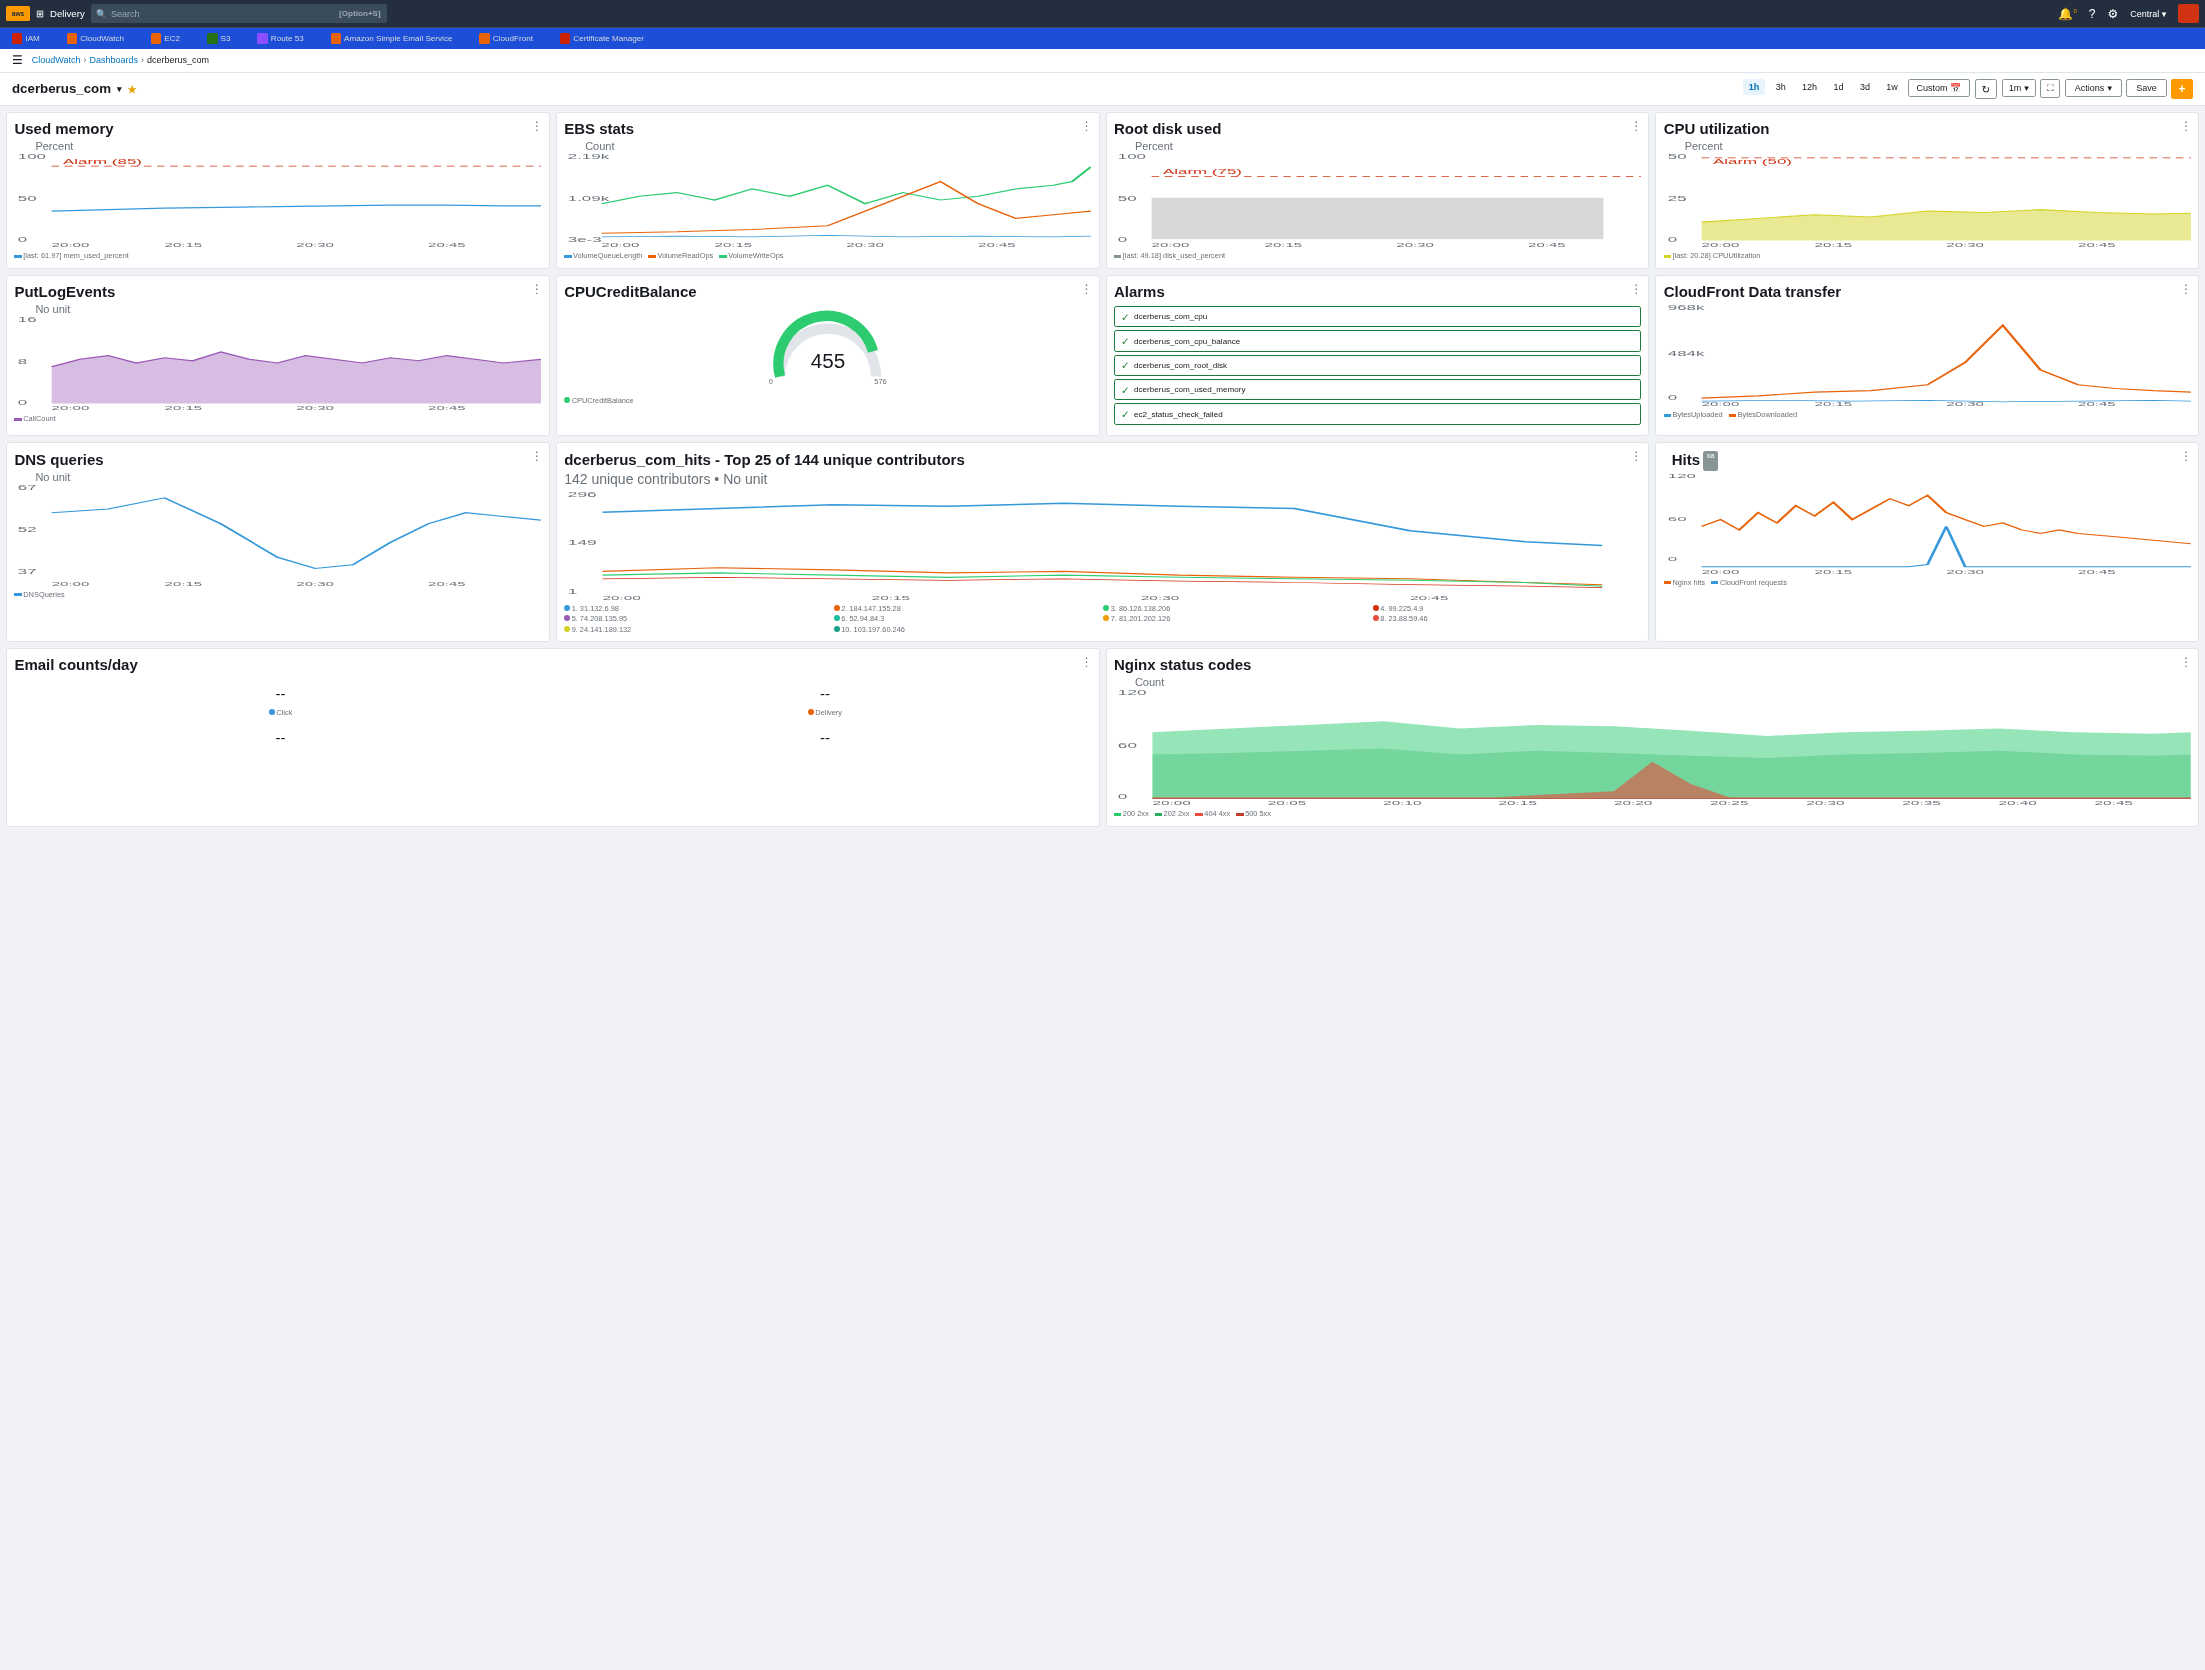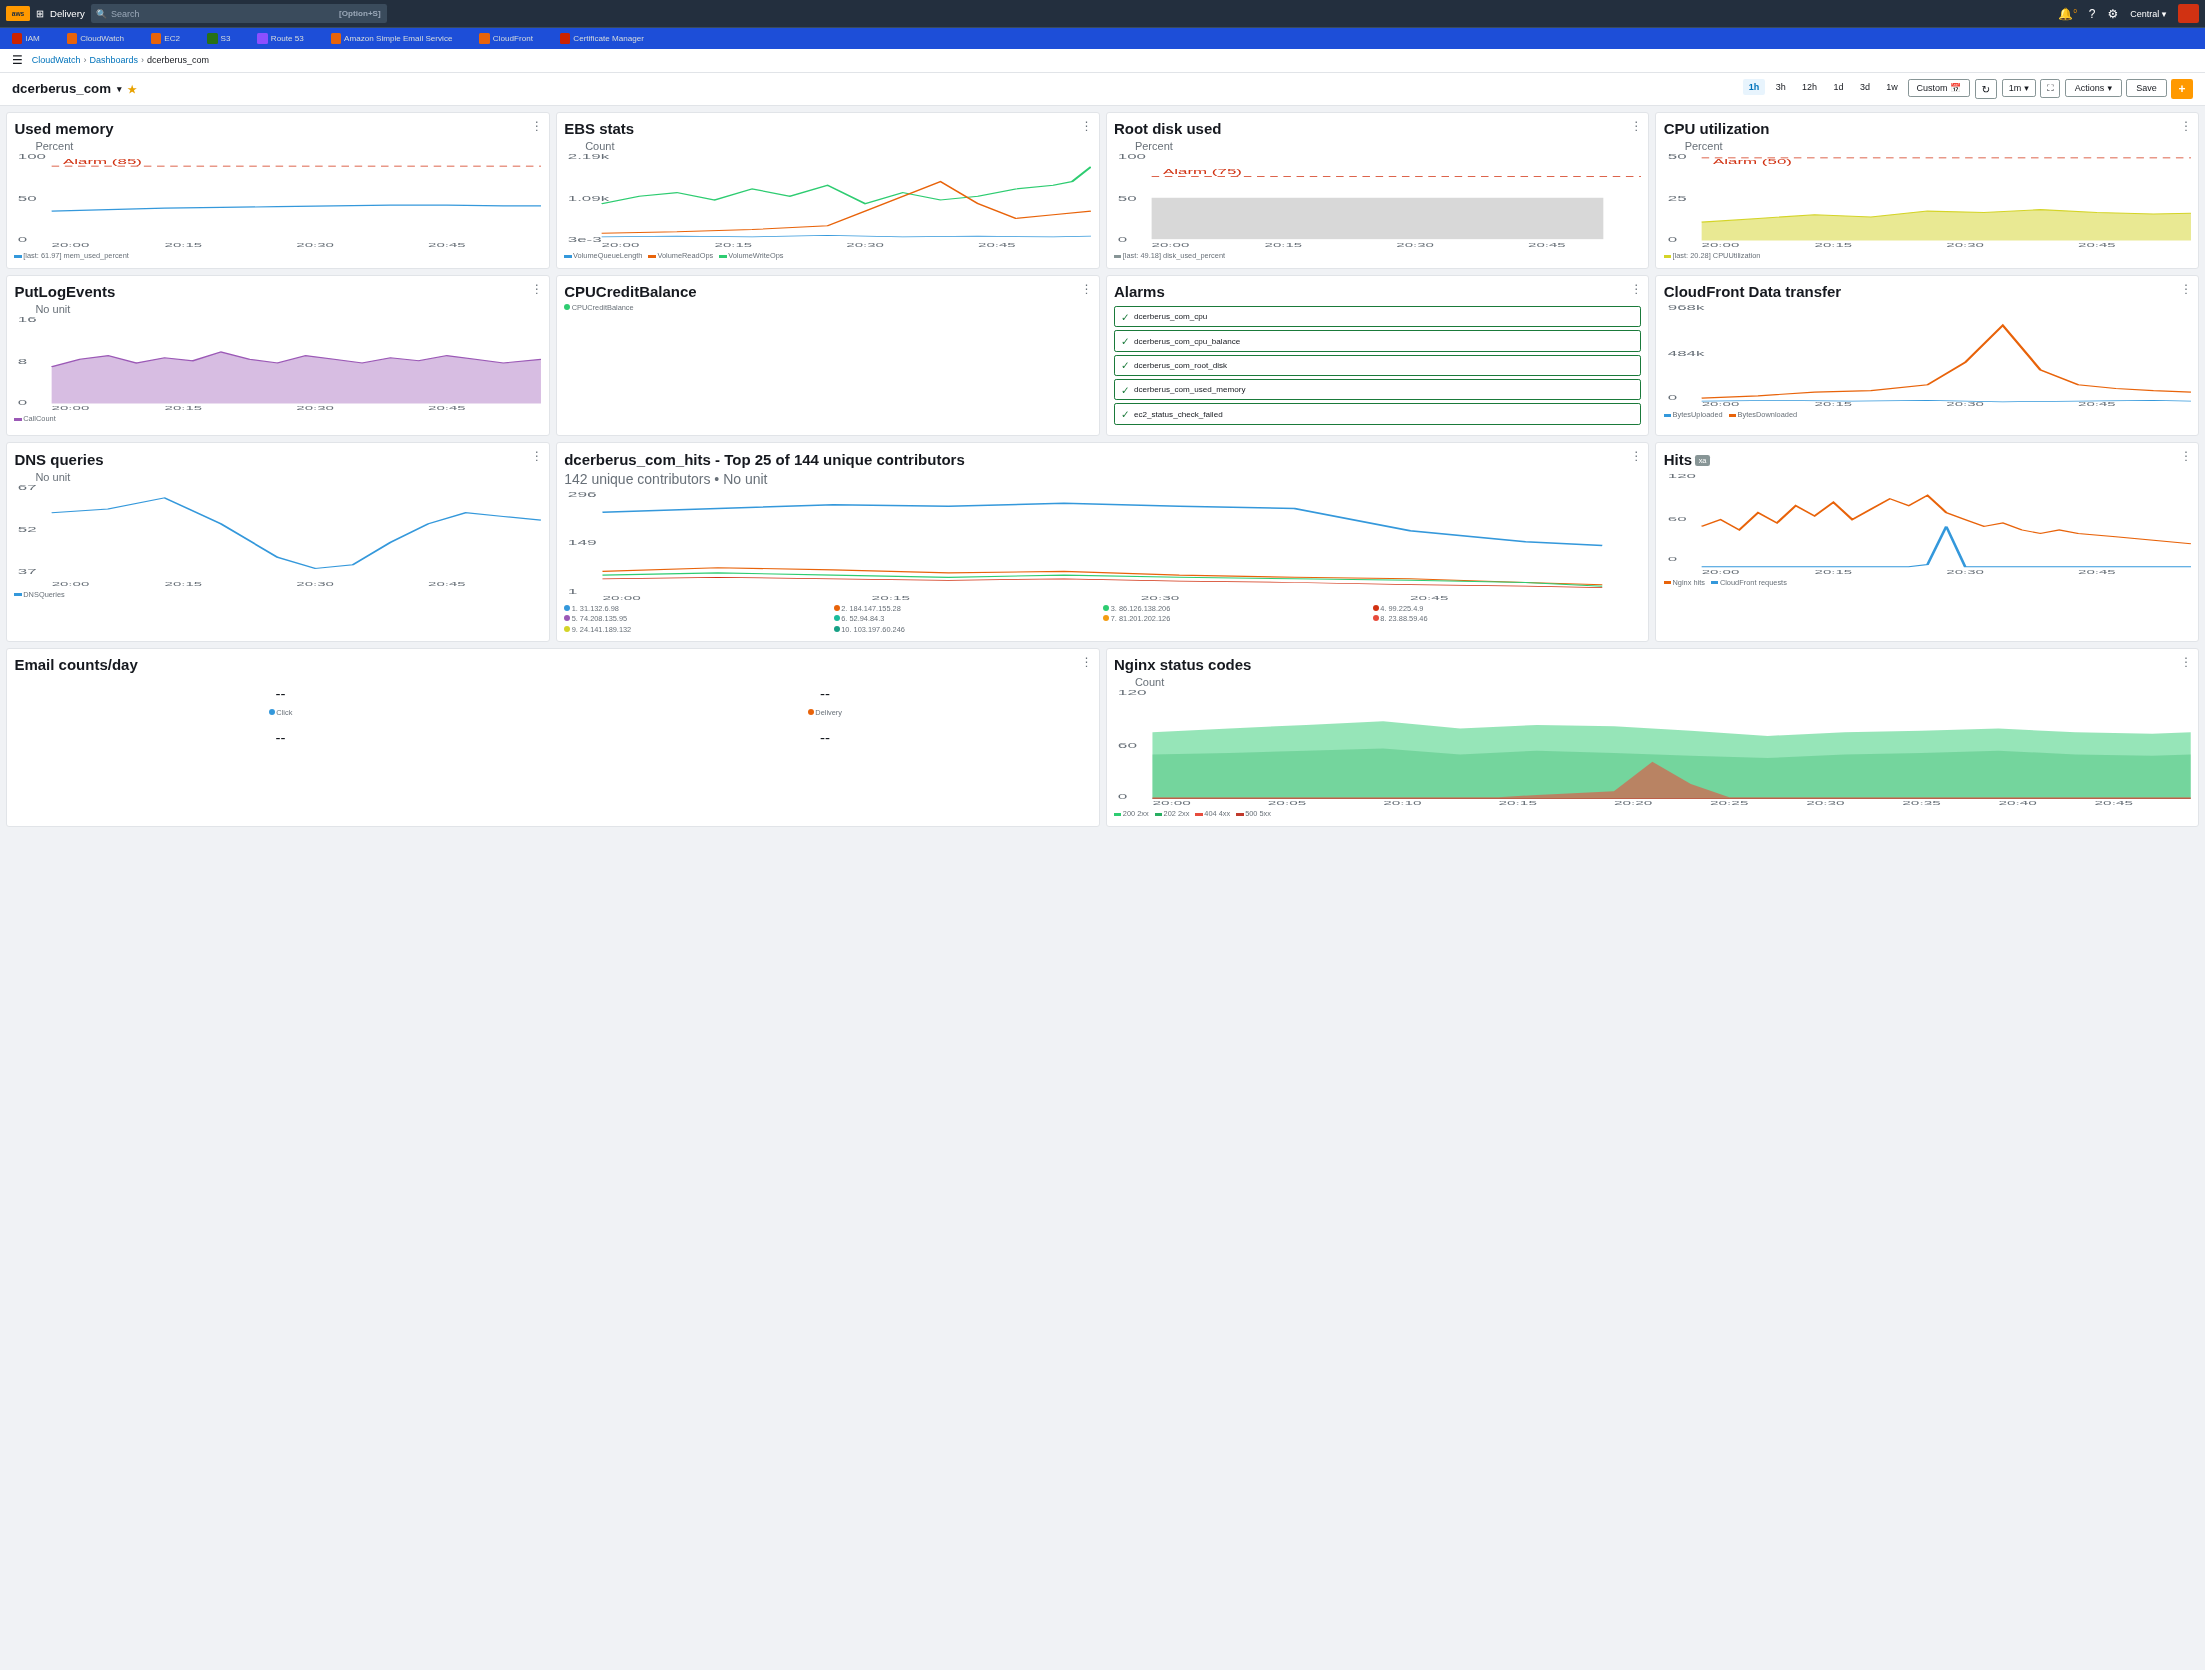--- a/index.html
+++ b/index.html
@@ -308,20 +308,33 @@
       </svg>
     </div>
     <div class="chart-legend">
       <span><span class="legend-sq" style="background:#9b59b6;"></span><span>CallCount</span></span>
     </div>
   </div>
 
   <div class="widget">
     <div class="widget-title">CPUCreditBalance</div>
     <span class="widget-menu">⋮</span>
+    <div class="gauge-container" style="padding:7.4px 0;">
+      <svg width="118" height="74" viewBox="0 0 160 100" style="font-size:12px">
+
+        <path d="M 15 90 A 65 65 0 0 1 145 90" fill="none" stroke="#e1e4e8" stroke-width="14"></path>
+
+        <path d="M 15 90 A 65 65 0 0 1 141 56" fill="none" stroke="#2ecc71" stroke-width="14"></path>
+        <text x="80" y="78" text-anchor="middle" font-size="28" font-weight="300" fill="#16191f">455</text>
+      </svg>
+      <div style="display:flex;justify-content:space-between;width:118px;margin-top:-7.4px;">
+        <span style="font-size:7.4px;color:#687078;">0</span>
+        <span style="font-size:7.4px;color:#687078;">576</span>
+      </div>
+    </div>
     <div class="chart-legend">
       <span><span class="legend-dot" style="background:#2ecc71;"></span><span>CPUCreditBalance</span></span>
     </div>
   </div>
 
   <div class="widget">
     <div class="widget-title">Alarms</div>
     <span class="widget-menu">⋮</span>
     <div style="margin-top:6px;">
       <div class="alarm-item">
@@ -424,21 +437,21 @@
       <span><span class="legend-dot" style="background:#9b59b6;"></span>5. 74.208.135.95</span>
       <span><span class="legend-dot" style="background:#1abc9c;"></span>6. 52.94.84.3</span>
       <span><span class="legend-dot" style="background:#f39c12;"></span>7. 81.201.202.126</span>
       <span><span class="legend-dot" style="background:#e74c3c;"></span>8. 23.88.59.46</span>
       <span><span class="legend-dot" style="background:#d4d427;"></span>9. 24.141.189.132</span>
       <span><span class="legend-dot" style="background:#16a085;"></span>10. 103.197.60.246</span>
     </div>
   </div>
 
   <div class="widget">
-    <div style="display:flex;align-items:center;">
+    <div style="display:flex;margin-left:8px;">
       <div class="widget-title">Hits</div>
       <span class="hits-badge">xa</span>
     </div>
     <span class="widget-menu">⋮</span>
     <div class="chart-area" style="height:104px;">
       <svg width="100%" height="100%" viewBox="0 0 280 150" preserveAspectRatio="none" style="font-size:12px">
         <text x="2" y="10" font-size="9" fill="#687078">120</text>
         <text x="2" y="72" font-size="9" fill="#687078">60</text>
         <text x="2" y="130" font-size="9" fill="#687078">0</text>
 

